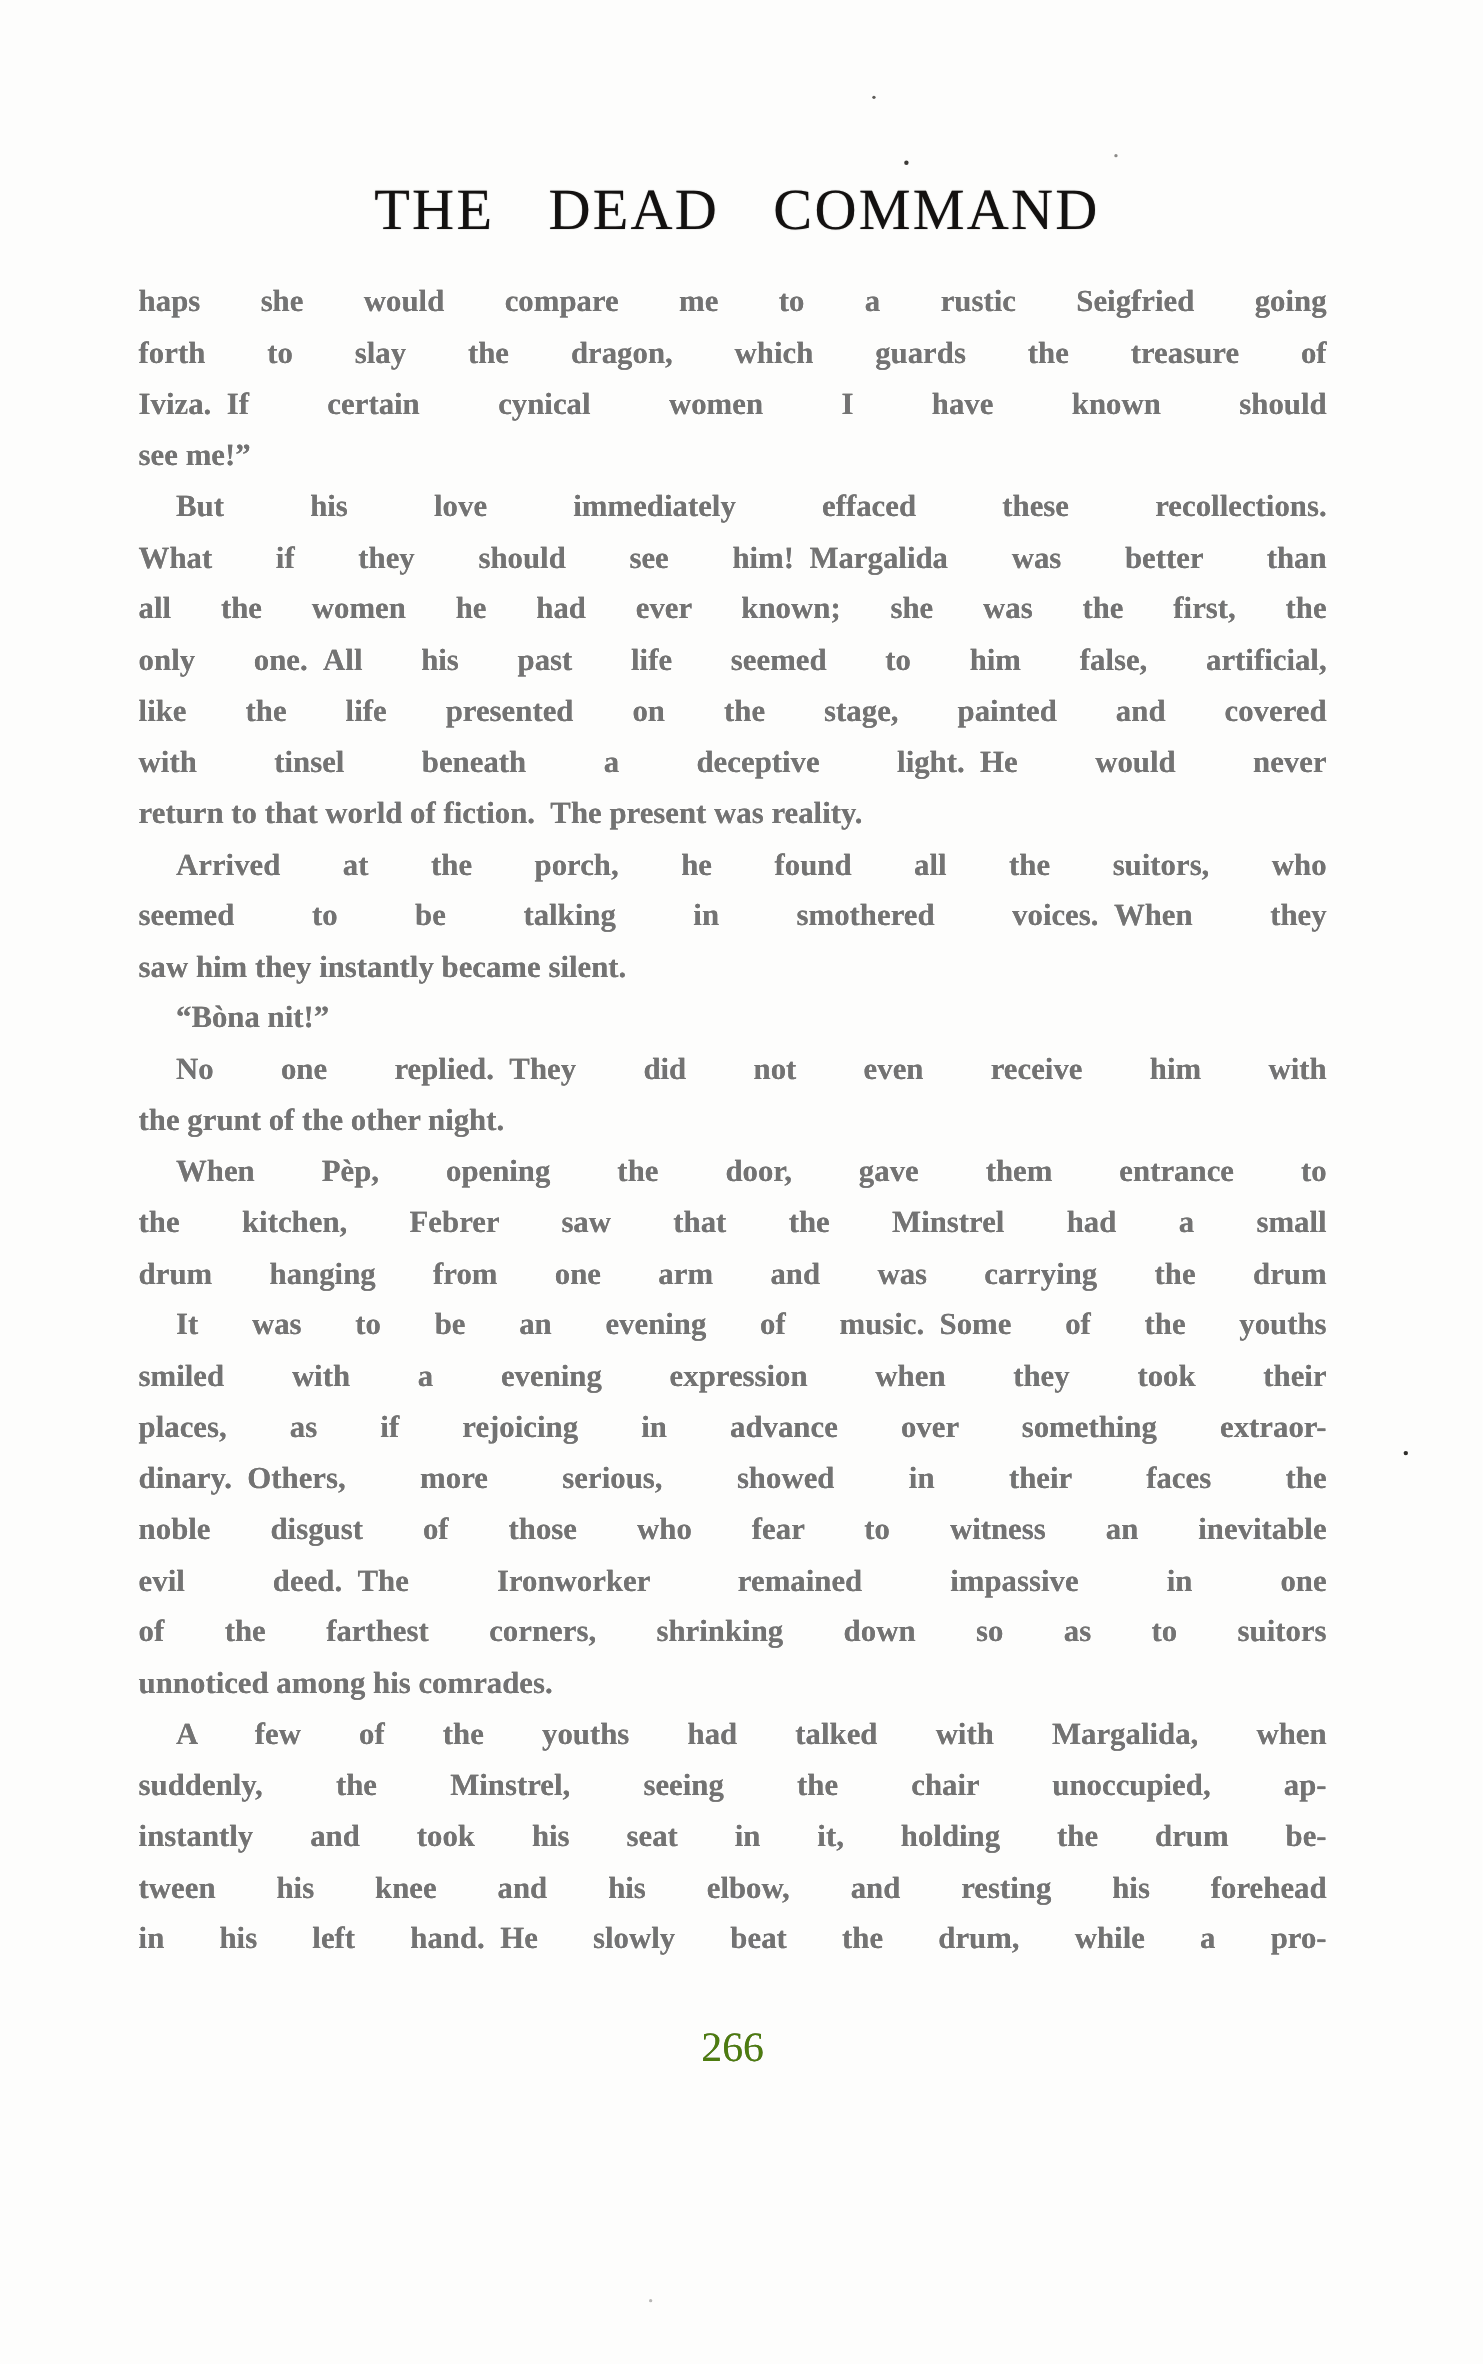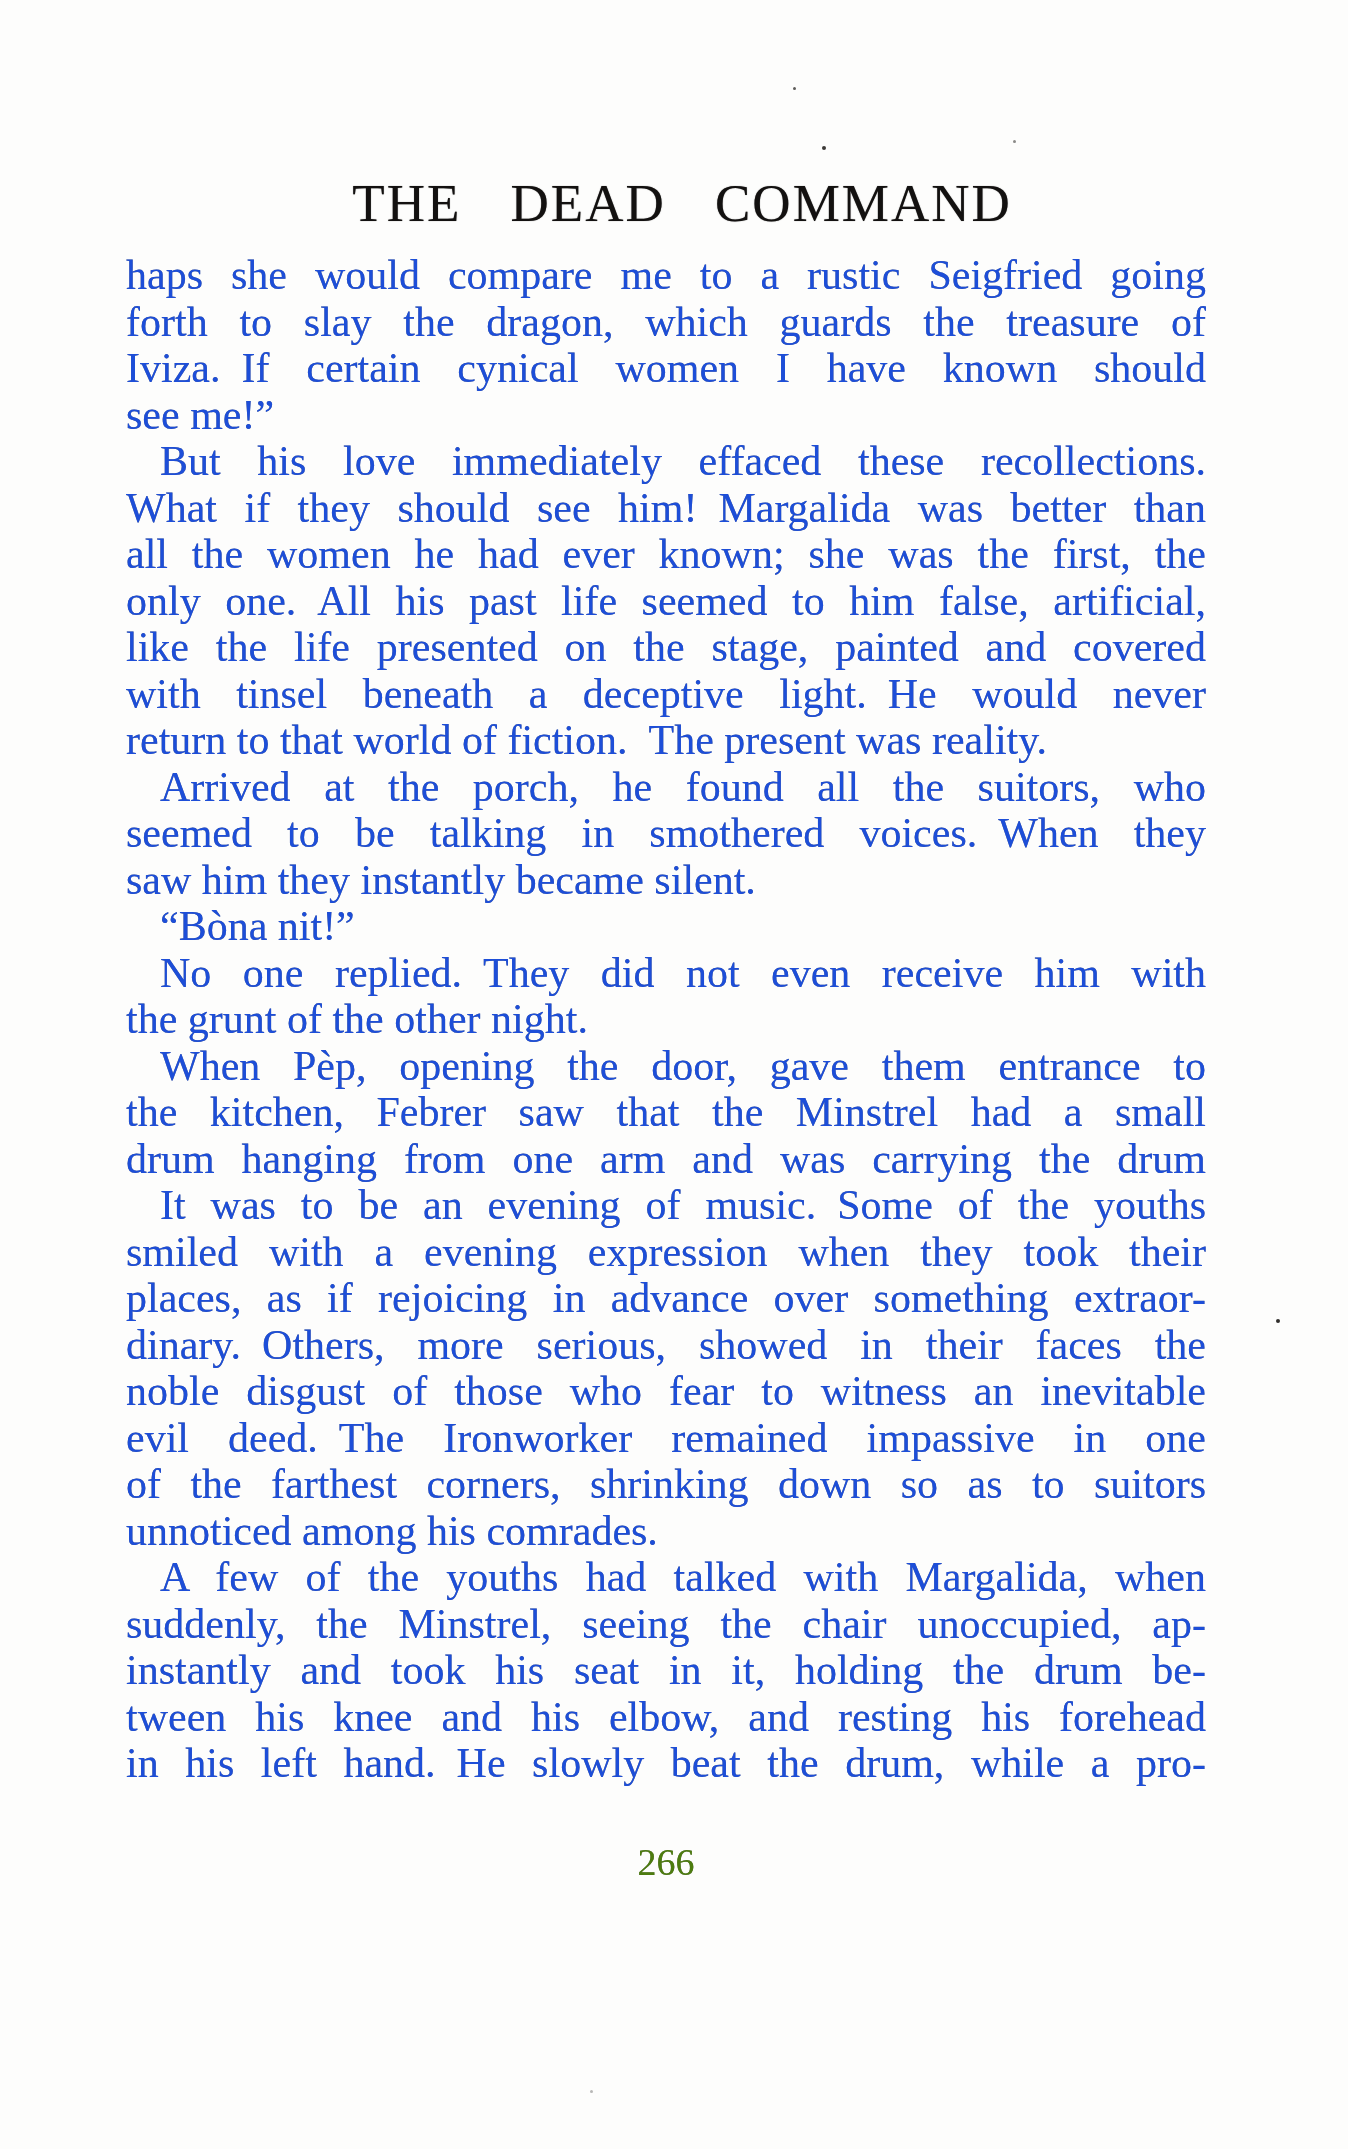--- a/index.html
+++ b/index.html
@@ -14,39 +14,40 @@
     background: #fdfdfc;
     overflow: hidden;
     font-family: "Liberation Serif", "DejaVu Serif", serif;
     color: #151210;
   }
   .title {
     position: absolute;
     left: 126px;
     top: 157px;
     width: 1080px;
-    margin: 16px;
+    margin: 4px;
     text-align: center;
     font-size: 53px;
     font-weight: normal;
     letter-spacing: 2px;
     word-spacing: 34px;
     white-space: nowrap;
     color: #131110;
     text-shadow: 0 0 1px rgba(10,8,6,0.55);
   }
   .body-text {
     position: absolute;
     left: 126px;
     top: 252px;
     width: 1080px;
-    font-size: 42px;
+    font-size: 28px;
     line-height: 46.5px;
-    color: #1d4ed8;
+    color: #737373;
     text-shadow: 0 0 0.6px rgba(10,8,6,0.5);
+    font-weight: bold;
   }
   .pline {
     text-align: justify;
     text-align-last: justify;
     -moz-text-align-last: justify;
     white-space: normal;
   }
   .pline.endpara {
     text-align-last: left;
     -moz-text-align-last: left;

